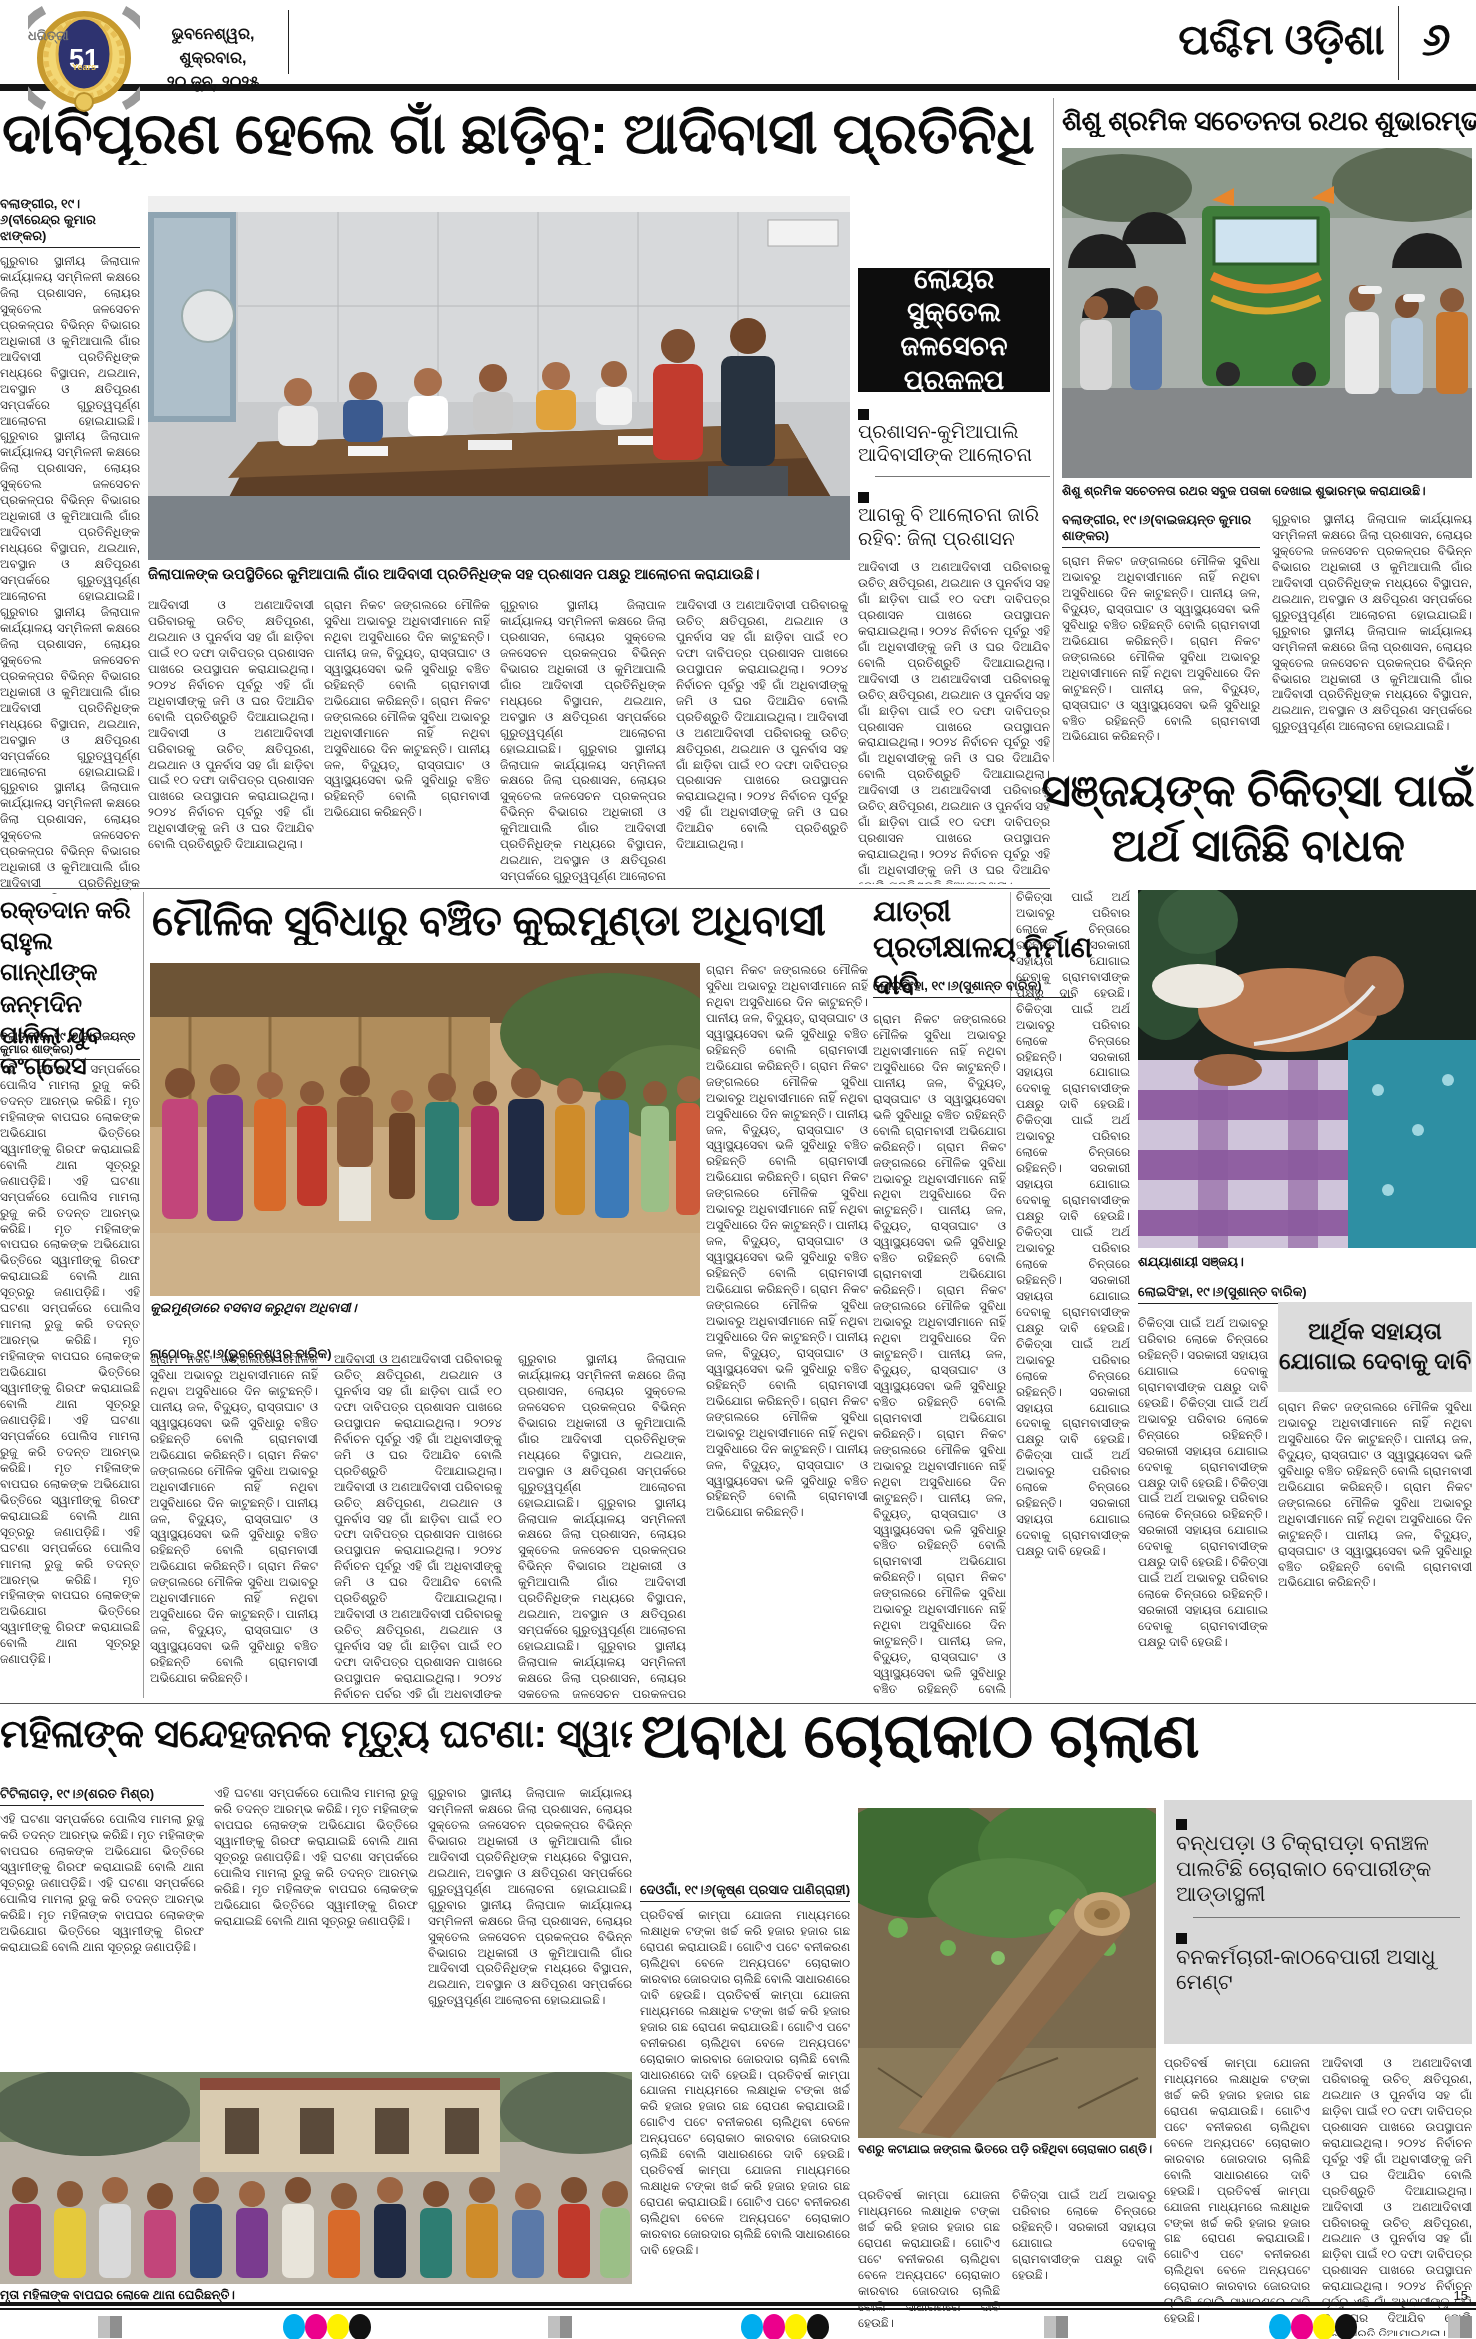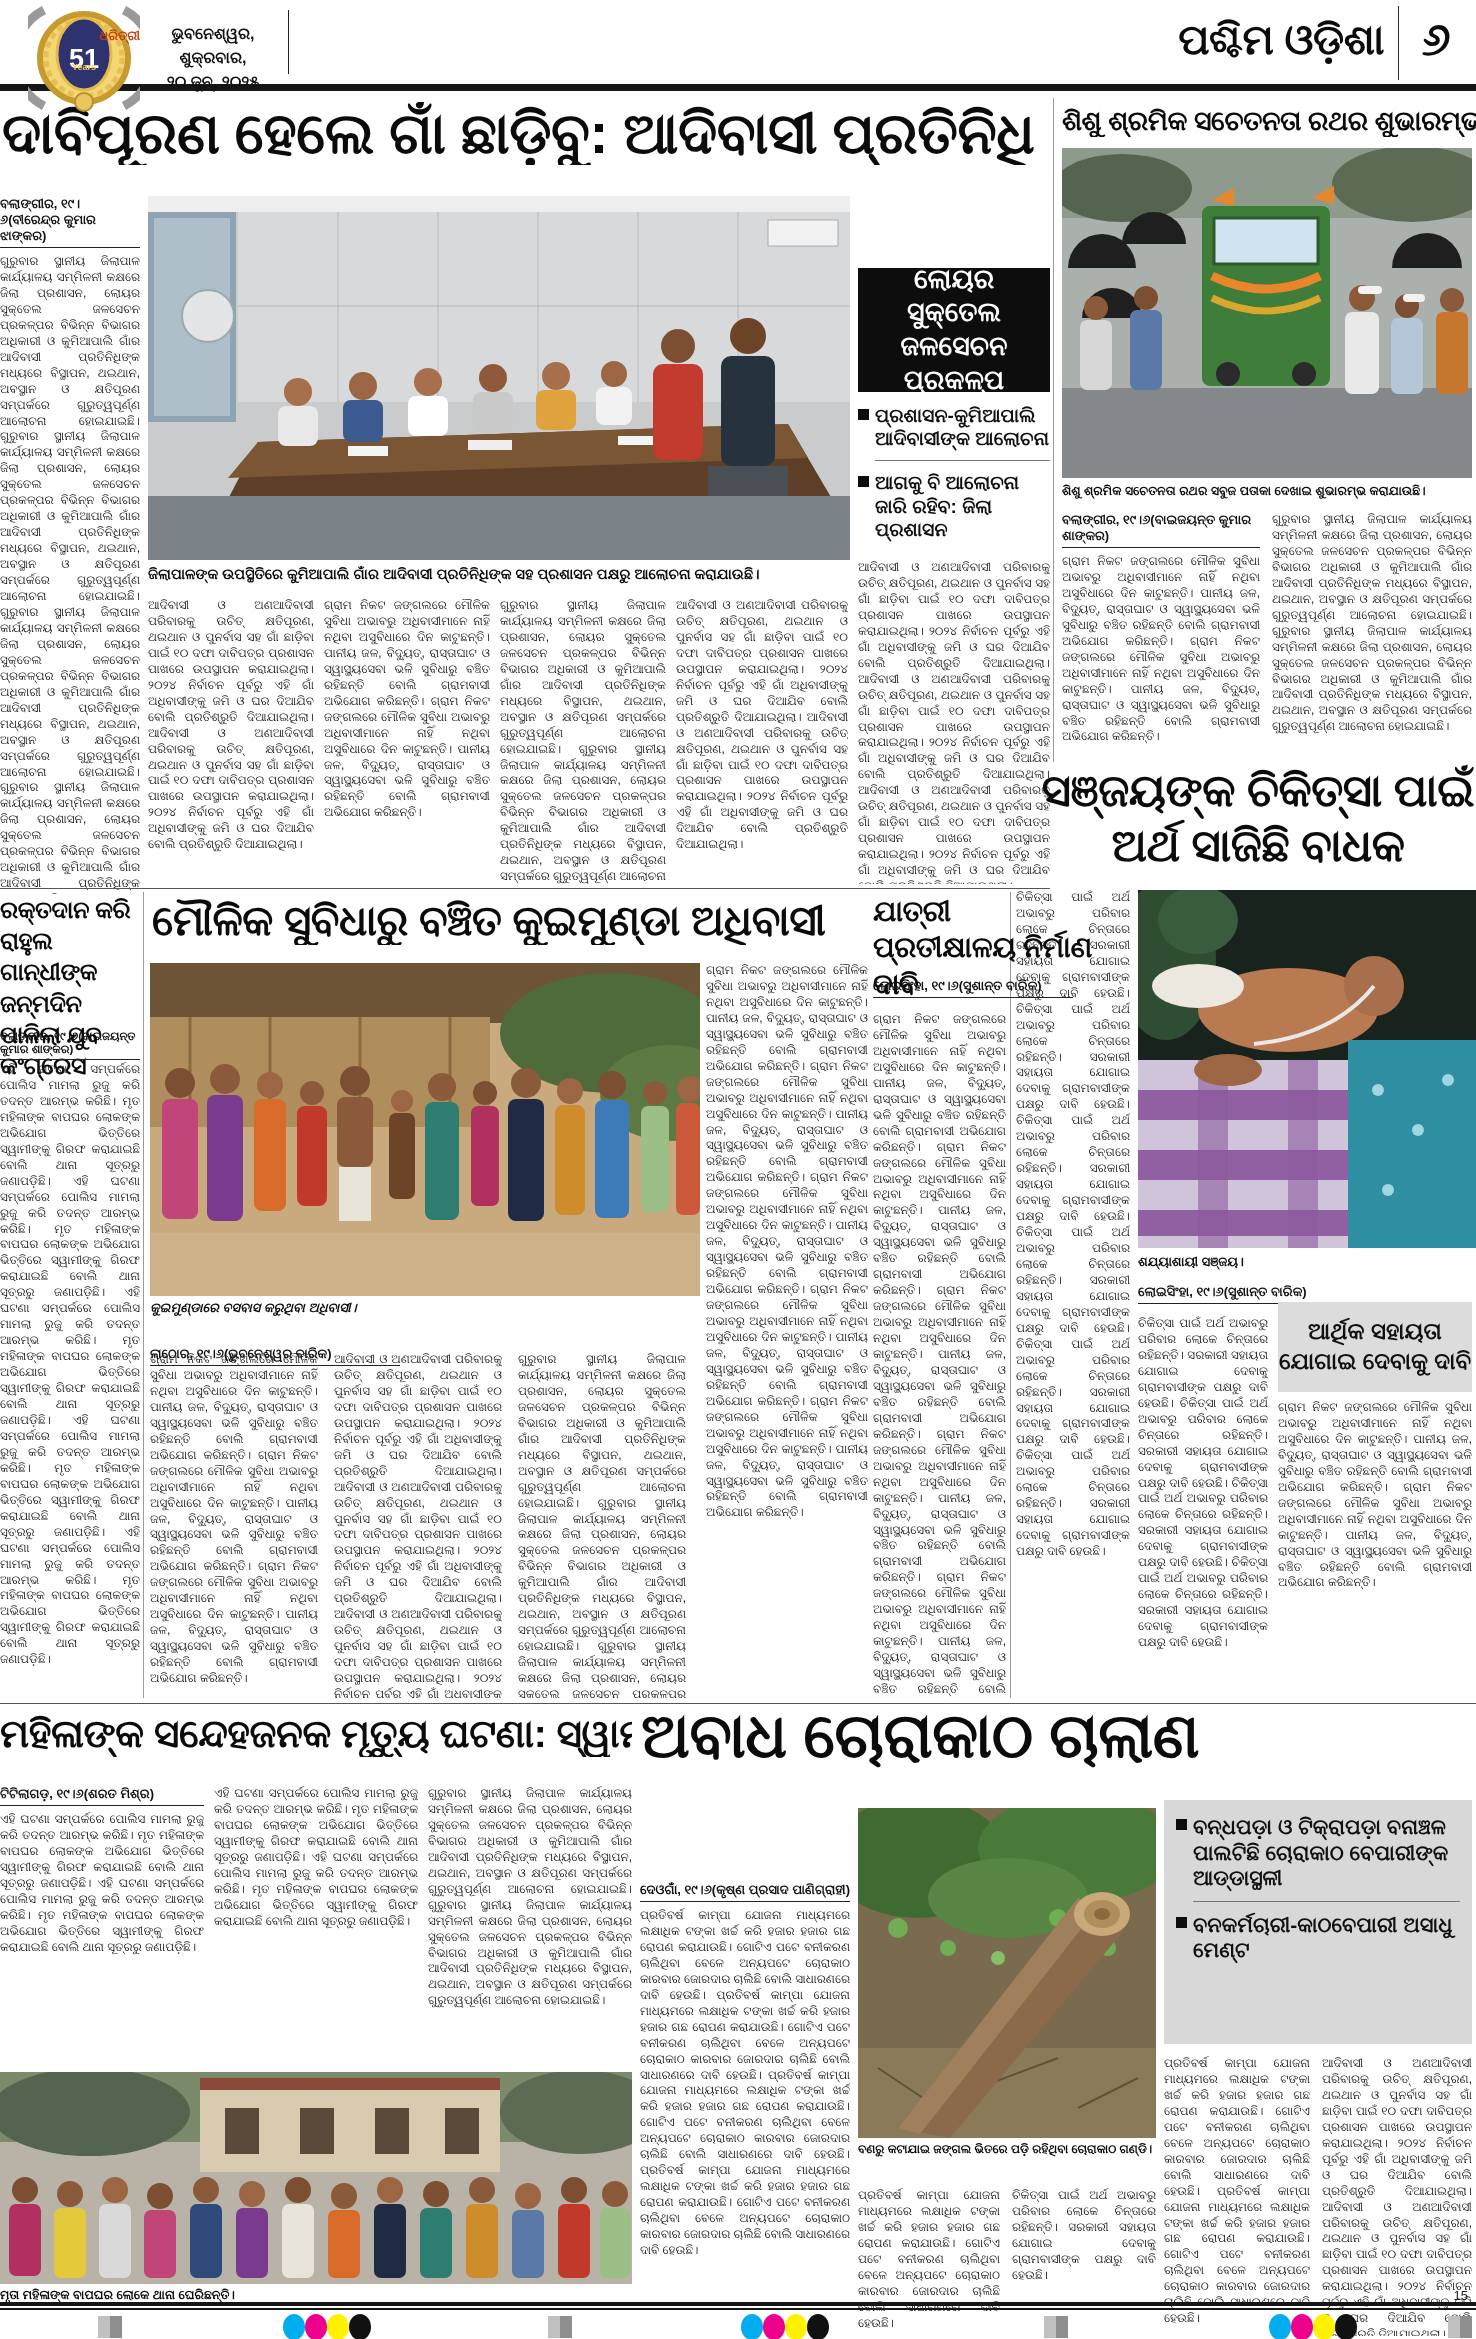--- a/index.html
+++ b/index.html
@@ -8,21 +8,21 @@
   .abs{position:absolute;}
   .hl{font-weight:bold;color:#0b0b0b;letter-spacing:-.5px;}
   .nowrap{white-space:nowrap;overflow:hidden;}
   .bt{font-size:12px;line-height:1.33;text-align:justify;overflow:hidden;color:#1a1a1a;word-break:break-word;}
   .dl{font-weight:bold;font-size:13px;border-bottom:1.5px solid #222;padding-bottom:3px;margin-bottom:6px;}
   .cap{font-weight:bold;color:#0b0b0b;}
   .vrule{width:1px;background:#9a9a9a;}
   .hrule{height:1px;background:#555;}
   .infobox{background:#0d0d0d;color:#fff;text-align:center;font-weight:bold;
            display:flex;align-items:center;justify-content:center;padding:8px 6px;box-sizing:border-box;}
-  .bullet{display:flex;gap:6px;font-weight:bold;line-height:1.22;}
+  .bullet{display:flex;font-weight:normal;line-height:1.22;flex-direction:column;}
   .bullet .sq{width:11px;height:11px;background:#0d0d0d;margin-top:5px;flex:none;}
   .graybox{background:#dcdcdc;text-align:center;font-weight:bold;display:flex;align-items:center;justify-content:center;box-sizing:border-box;padding:0;}
   .bulletbox{background:#d8d8d8;box-sizing:border-box;padding:14px 12px;}
   .bdiv{height:1px;background:#777;margin:10px 0 10px 17px;}
   svg{display:block;}
 </style>
 </head>
 <body>
 
 <div id="page">
@@ -32,21 +32,21 @@
   <div class="abs" style="left:28px;top:2px;width:112px;height:116px;z-index:5;">
     <svg width="112" height="116" viewBox="0 0 112 116">
       <path d="M16 8 A54 54 0 0 0 16 104" stroke="#9a9a9a" stroke-width="9" fill="none"></path>
       <path d="M96 8 A54 54 0 0 1 96 104" stroke="#9a9a9a" stroke-width="9" fill="none"></path>
       <circle cx="56" cy="56" r="44" fill="#f3d774"></circle>
       <circle cx="56" cy="56" r="44" fill="none" stroke="#c79a2e" stroke-width="6"></circle>
       <circle cx="56" cy="56" r="38" fill="none" stroke="#e7bf55" stroke-width="5" stroke-dasharray="6 4"></circle>
       <ellipse cx="56" cy="52" rx="27" ry="36" fill="#2e3370" stroke="#e3b94e" stroke-width="3"></ellipse>
       <circle cx="56" cy="100" r="9" fill="#e9c75c" stroke="#b8902c" stroke-width="2"></circle>
     </svg>
-    <div class="abs" style="left:0;top:26px;width:112px;text-align:right;color:#c2410c;font-size:13px;font-weight:bold;">ଧରିତ୍ରୀ</div>
+    <div class="abs" style="left:0;top:26px;width:112px;text-align:left;color:#737373;font-size:13px;font-weight:bold;">ଧରିତ୍ରୀ</div>
     <div class="abs" style="left:0;top:42px;width:112px;text-align:center;color:#ffffff;font-size:27px;font-weight:bold;">51</div>
     <div class="abs" style="left:0;top:60px;width:112px;text-align:center;color:#e9c75c;font-size:9px;font-weight:bold;">Years</div>
   </div>
 
   <div class="abs" style="left:150px;top:22px;width:126px;text-align:center;font-weight:bold;font-size:16px;line-height:1.5;">
     <div>ଭୁବନେଶ୍ୱର, ଶୁକ୍ରବାର,</div>
     <div>୨୦ ଜୁନ୍, ୨୦୨୫</div>
   </div>
   <div class="abs vrule" style="left:288px;top:10px;height:64px;background:#222;"></div>
 

